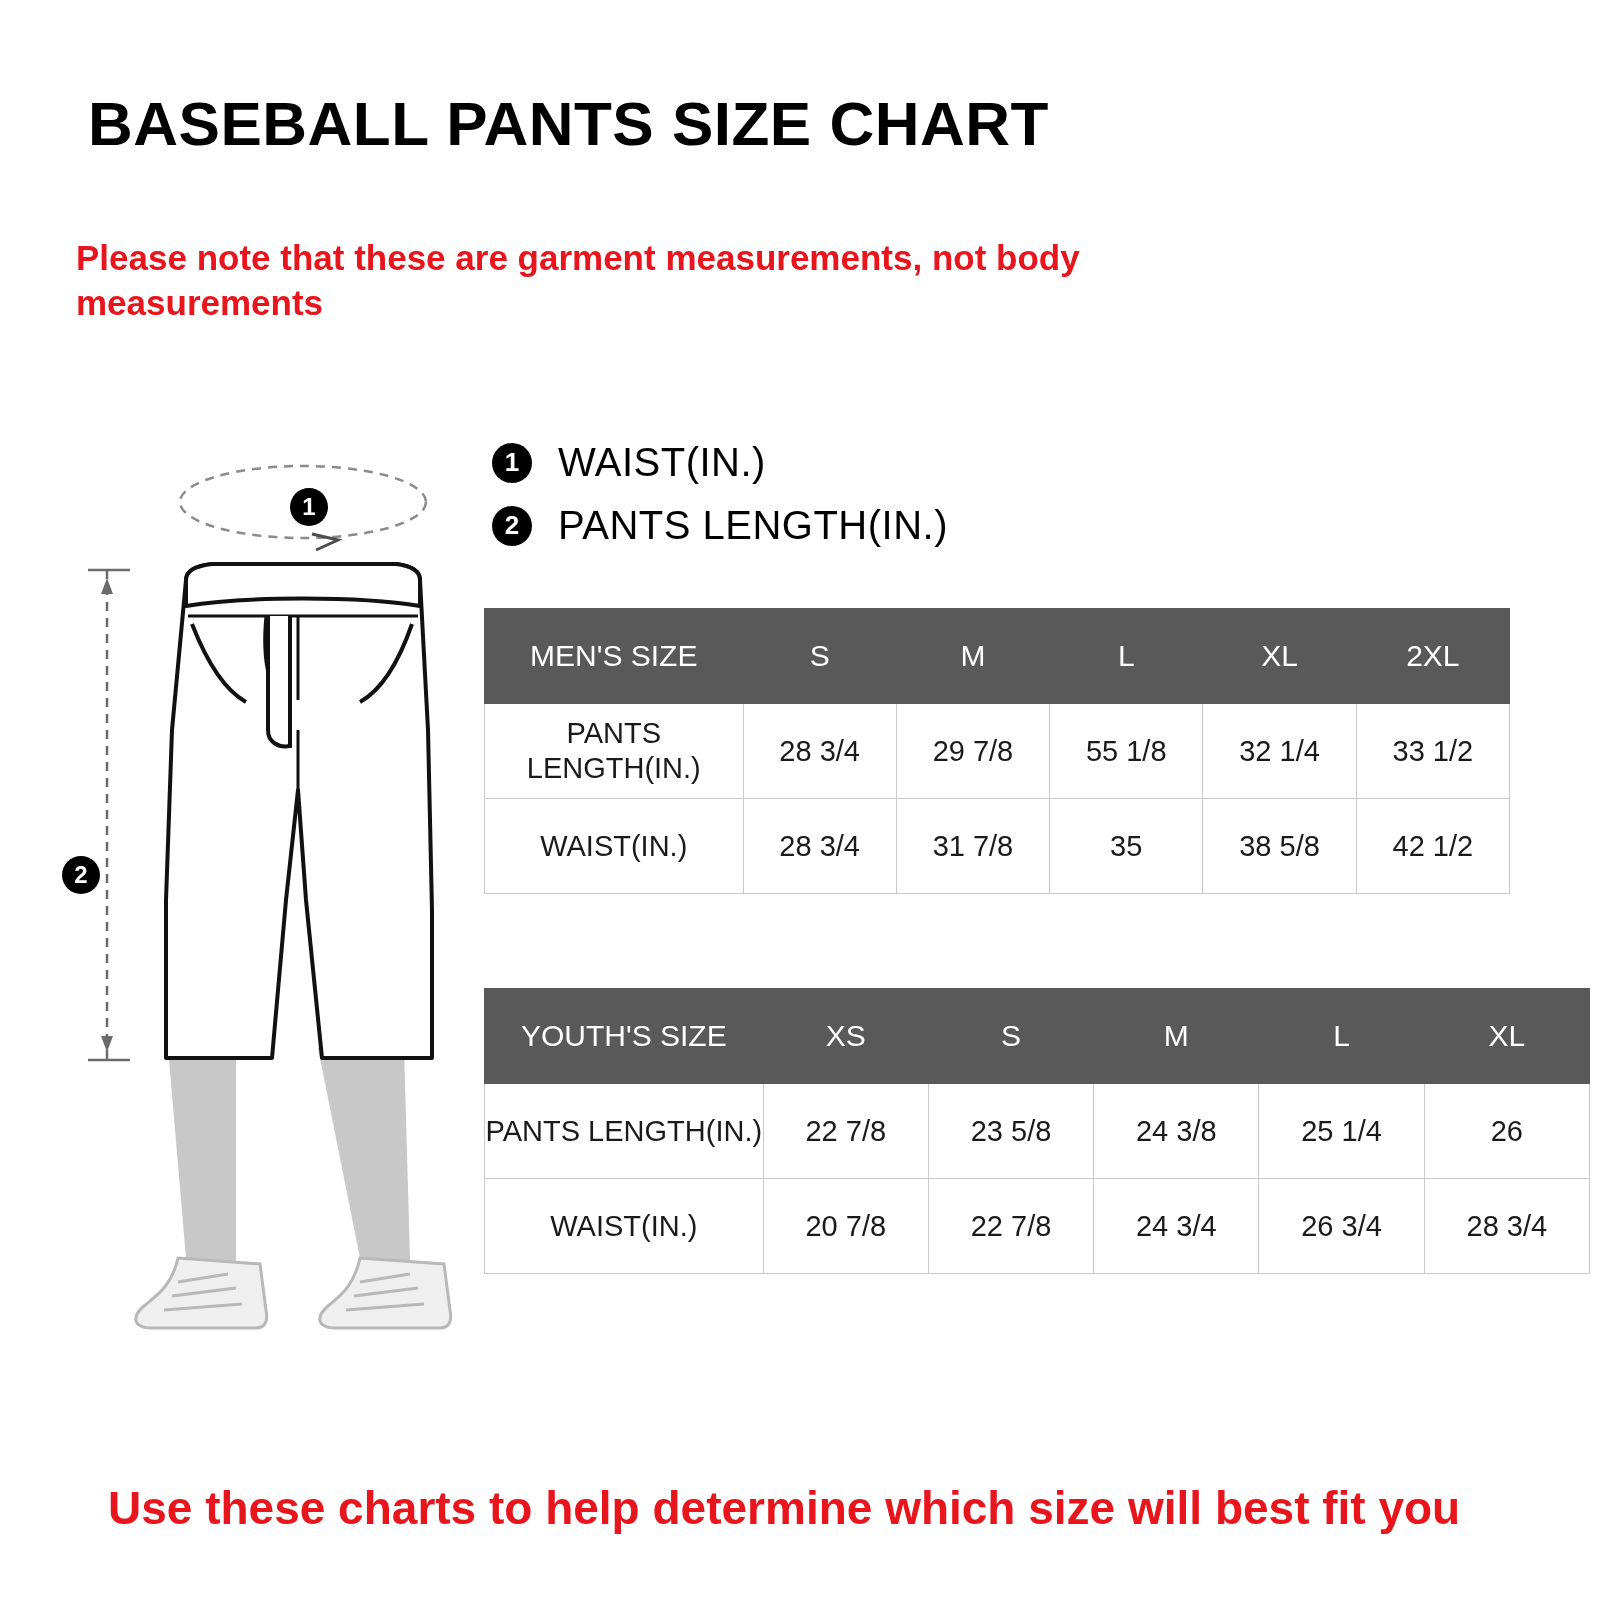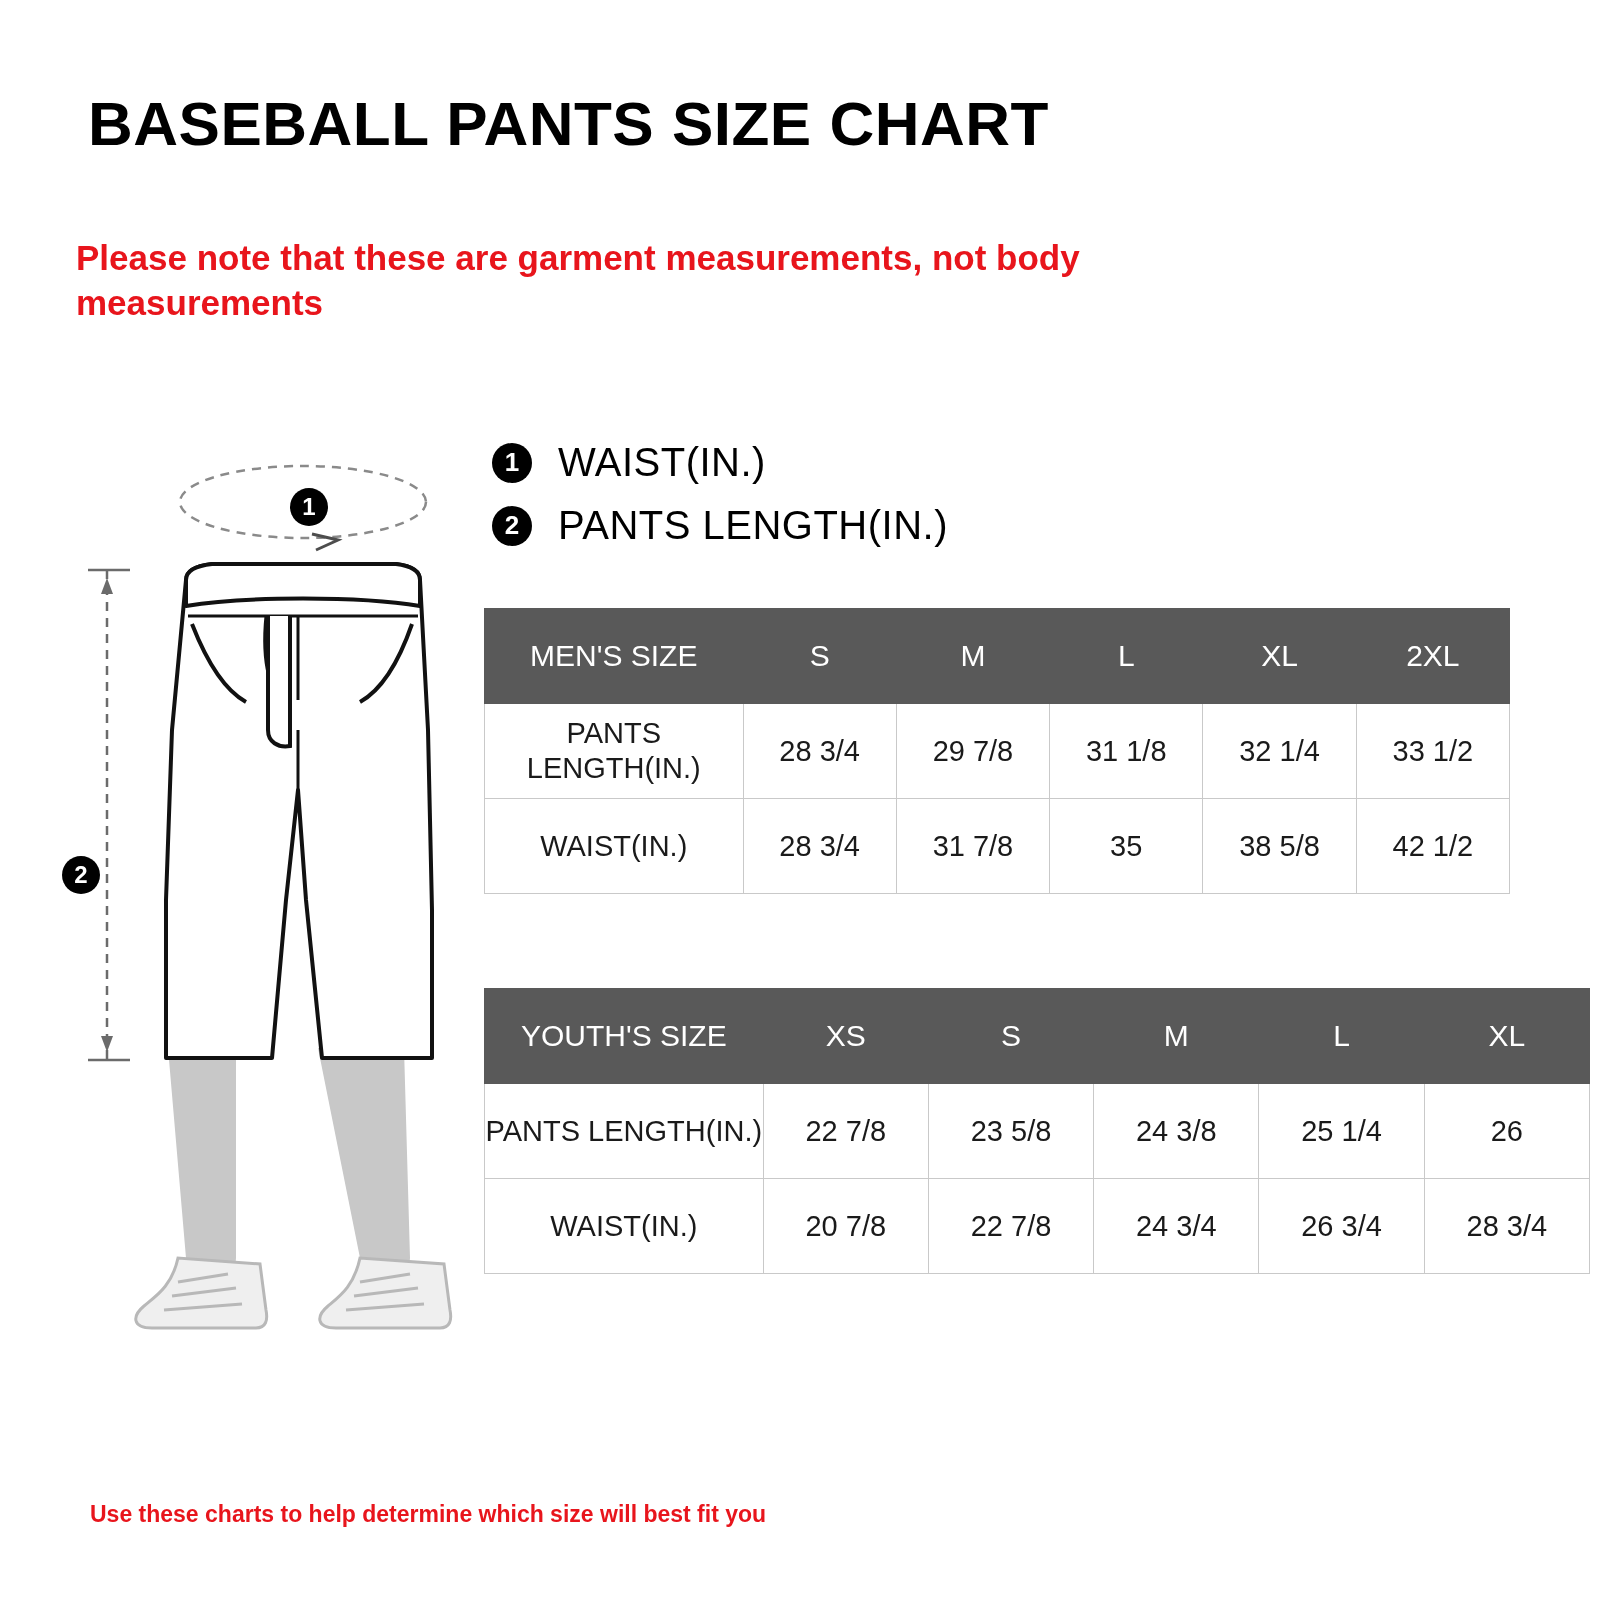--- a/index.html
+++ b/index.html
@@ -36,28 +36,27 @@
     left: 76px;
     top: 236px;
     width: 1250px;
     font-size: 35px;
     font-weight: bold;
     color: #e8151c;
     line-height: 1.28;
   }
   .footer-note {
     position: absolute;
-    left: 90px;
+    left: 108px;
     top: 1480px;
     width: 1400px;
-    font-size: 23px;
+    font-size: 46px;
     font-weight: bold;
     color: #e8151c;
     line-height: 1.25;
-    margin-top: 20px;
   }
 
   
   .legend {
     position: absolute;
     left: 492px;
     top: 440px;
   }
   .legend-row {
     display: flex;
@@ -247,21 +246,21 @@
         <th>L</th>
         <th>XL</th>
         <th>2XL</th>
       </tr>
     </thead>
     <tbody>
       <tr>
         <td class="label-cell">PANTS LENGTH(IN.)</td>
         <td>28 3/4</td>
         <td>29 7/8</td>
-        <td>31 1/8</td>
+        <td>55 1/8</td>
         <td>32 1/4</td>
         <td>33 1/2</td>
       </tr>
       <tr>
         <td class="label-cell">WAIST(IN.)</td>
         <td>28 3/4</td>
         <td>31 7/8</td>
         <td>35</td>
         <td>38 5/8</td>
         <td>42 1/2</td>

